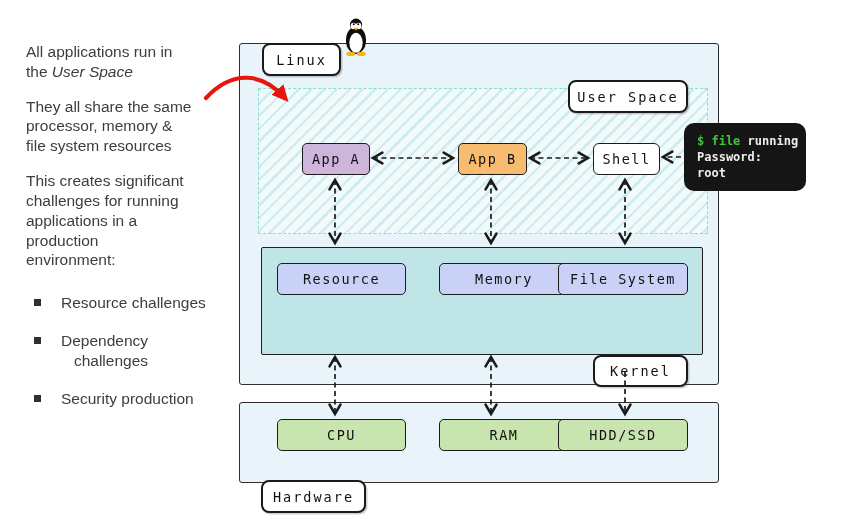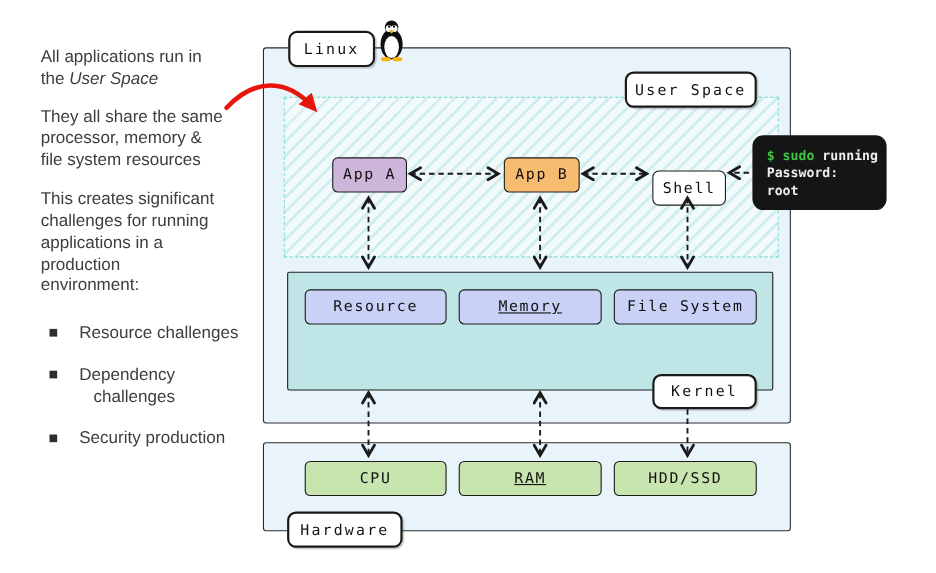--- a/index.html
+++ b/index.html
@@ -1,20 +1,20 @@
 <!DOCTYPE html>
 <html><head>
 <meta charset="utf-8">
 <style>
   html,body{margin:0;padding:0;background:#ffffff;}
   .canvas{position:relative;width:851px;height:521px;background:#ffffff;overflow:hidden;
           font-family:"Liberation Sans",sans-serif;}
 
   
-  .notes{position:absolute;left:37px;top:42px;width:208px;color:#3d3d3d;
+  .notes{position:absolute;left:26px;top:42px;width:208px;color:#3d3d3d;
          font-size:15.5px;line-height:1.28;}
   .notes p{margin:0 0 15px 0;white-space:pre-line;}
   .notes em{font-style:italic;}
   .bullets{margin:23px 0 0 0;padding:0;list-style:none;}
   .bullets li{display:flex;margin:0 0 18px 0;text-align:right;}
   .sq{width:7px;height:7px;background:#2f2f2f;flex:none;margin:6px 20px 0 8px;}
   .bullets .btxt{white-space:pre-line;}
 
   
   .bigbox{position:absolute;background:#e9f3fa;border:1.6px solid #2d2d2d;border-radius:3px;}
@@ -27,33 +27,33 @@
   .kernel-region{position:absolute;left:261px;top:247px;width:440px;height:106px;
     background:#bfe5e7;border:1.6px solid #1f1f1f;border-radius:2px;}
 
   
   .comp{position:absolute;height:30px;border:1.6px solid #1c1c1c;border-radius:5px;
         display:flex;align-items:center;justify-content:center;
         font-family:"DejaVu Sans Mono","Liberation Mono",monospace;
         font-size:13.5px;letter-spacing:1.5px;color:#111;z-index:3;}
   .app-a{left:302px;top:143px;width:66px;background:#cdb6da;}
   .app-b{left:458px;top:143px;width:67px;background:#f8bc70;}
-  .shell{left:593px;top:155px;width:65px;background:#ffffff;border-radius:6px;}
+  .shell{left:593px;top:143px;width:65px;background:#ffffff;border-radius:6px;}
   .k-item{background:#c9d1f7;top:263px;}
   .k-1{left:277px;width:127px;}
-  .k-2{left:417px;width:128px;text-decoration:underline;}
+  .k-2{left:439px;width:128px;}
   .k-3{left:558px;width:128px;text-align:center;}
   .h-item{background:#c9e5af;top:419px;}
 
   
   .tag{position:absolute;background:#ffffff;border:2px solid #1a1a1a;border-radius:8px;
        display:flex;align-items:center;justify-content:center;
        font-family:"DejaVu Sans Mono","Liberation Mono",monospace;
        font-size:13.5px;letter-spacing:2px;color:#111;z-index:5;
-       box-shadow:1.5px 1.5px 0 rgba(70,70,70,0.25);}
+       box-shadow:1.5px 1.5px 0 rgba(70,70,70,0.25);margin-top:15px;}
   .linux-tag{left:262px;top:28px;width:75px;height:29px;}
   .userspace-tag{left:568px;top:65px;width:116px;height:29px;}
   .kernel-tag{left:593px;top:340px;width:91px;height:28px;}
   .hardware-tag{left:261px;top:465px;width:101px;height:29px;}
 
   
   .terminal{position:absolute;left:684px;top:123px;width:122px;height:68px;z-index:7;
             background:#151515;border-radius:10px;box-sizing:border-box;padding:10px 0 0 13px;
             font-family:"DejaVu Sans Mono","Liberation Mono",monospace;font-size:12px;
             font-weight:bold;line-height:16px;color:#ececec;}
@@ -112,21 +112,21 @@
   <div class="comp h-item k-2">RAM</div>
   <div class="comp h-item k-1">CPU</div>
   <div class="comp h-item k-3">HDD/SSD</div>
 
   <div class="tag linux-tag">Linux</div>
   <div class="tag userspace-tag">User Space</div>
   <div class="tag kernel-tag">Kernel</div>
   <div class="tag hardware-tag">Hardware</div>
 
   <div class="terminal">
-    <div><span class="t-green">$ sudo</span><span> running</span></div>
+    <div><span class="t-green">$ file</span><span> running</span></div>
     <div>Password:</div>
     <div>root</div>
   </div>
 
   <svg class="penguin" viewBox="0 0 24 36">
     <ellipse cx="12" cy="21" rx="9.5" ry="13" fill="#0d0d0d"></ellipse>
     <ellipse cx="12" cy="6.5" rx="5.8" ry="6" fill="#0d0d0d"></ellipse>
     <ellipse cx="12" cy="23.5" rx="6.3" ry="9.5" fill="#ffffff"></ellipse>
     <ellipse cx="9.6" cy="7.6" rx="2.7" ry="3" fill="#ffffff"></ellipse>
     <ellipse cx="14.4" cy="7.6" rx="2.7" ry="3" fill="#ffffff"></ellipse>

